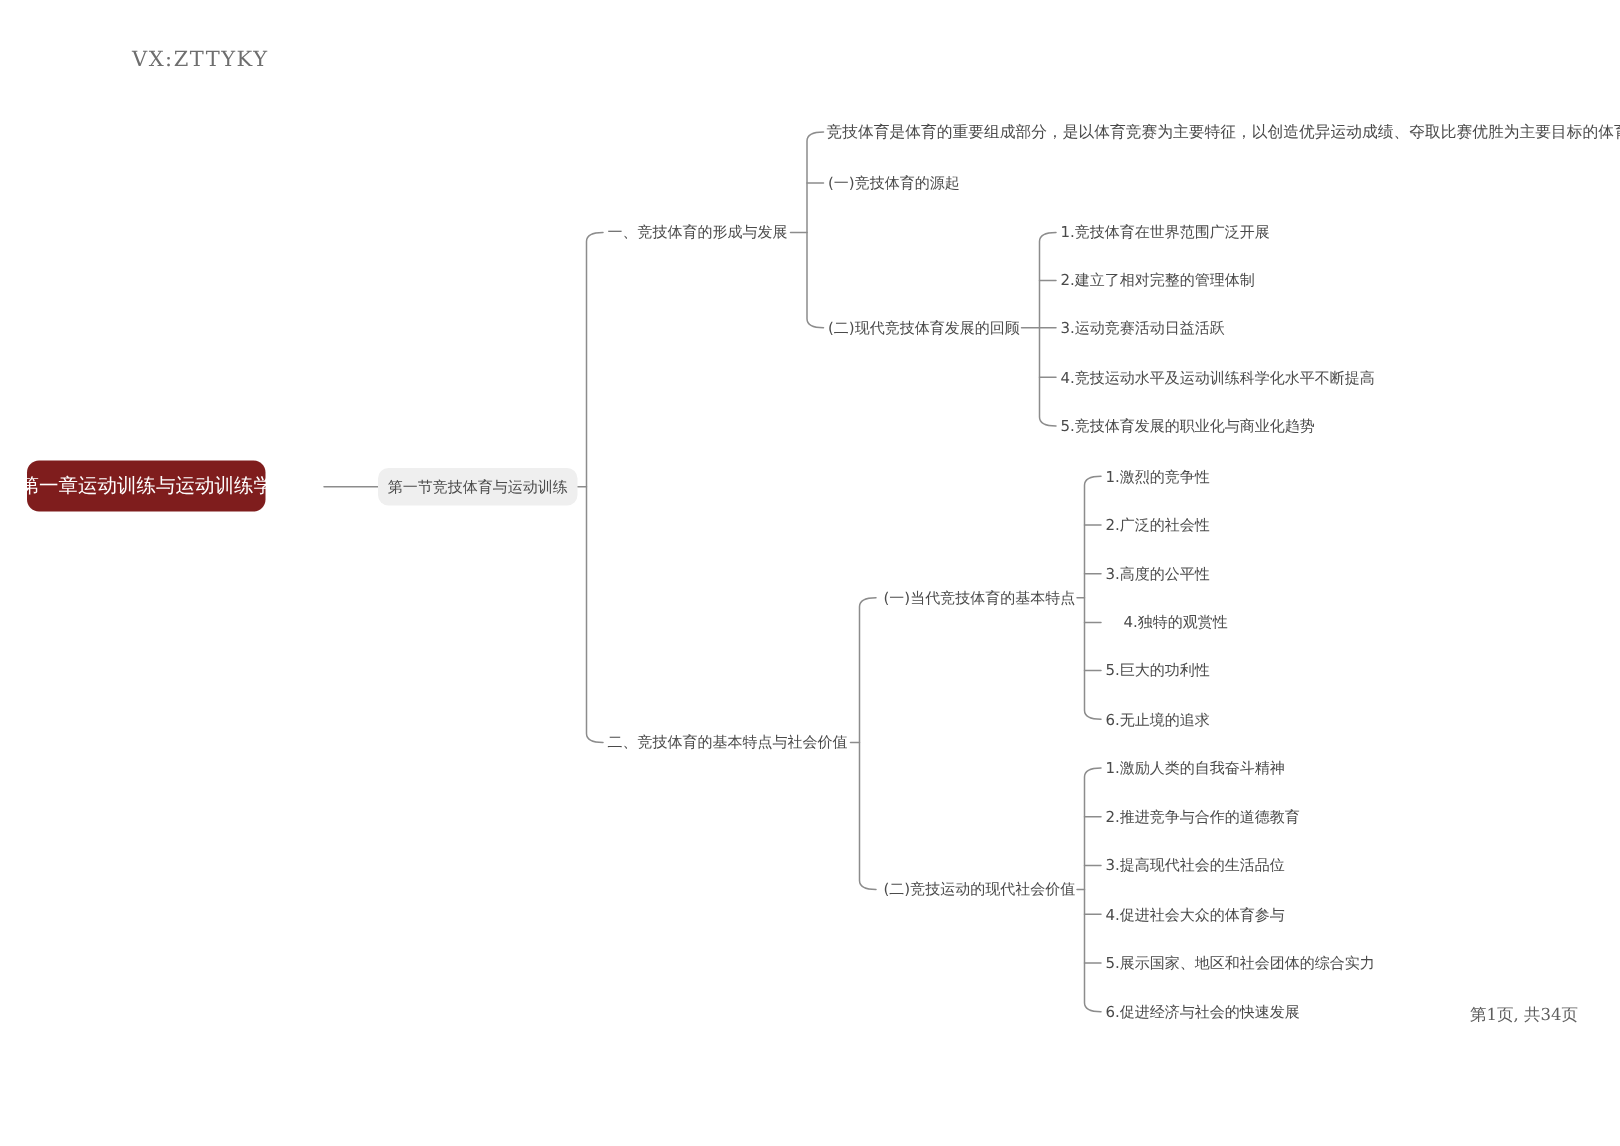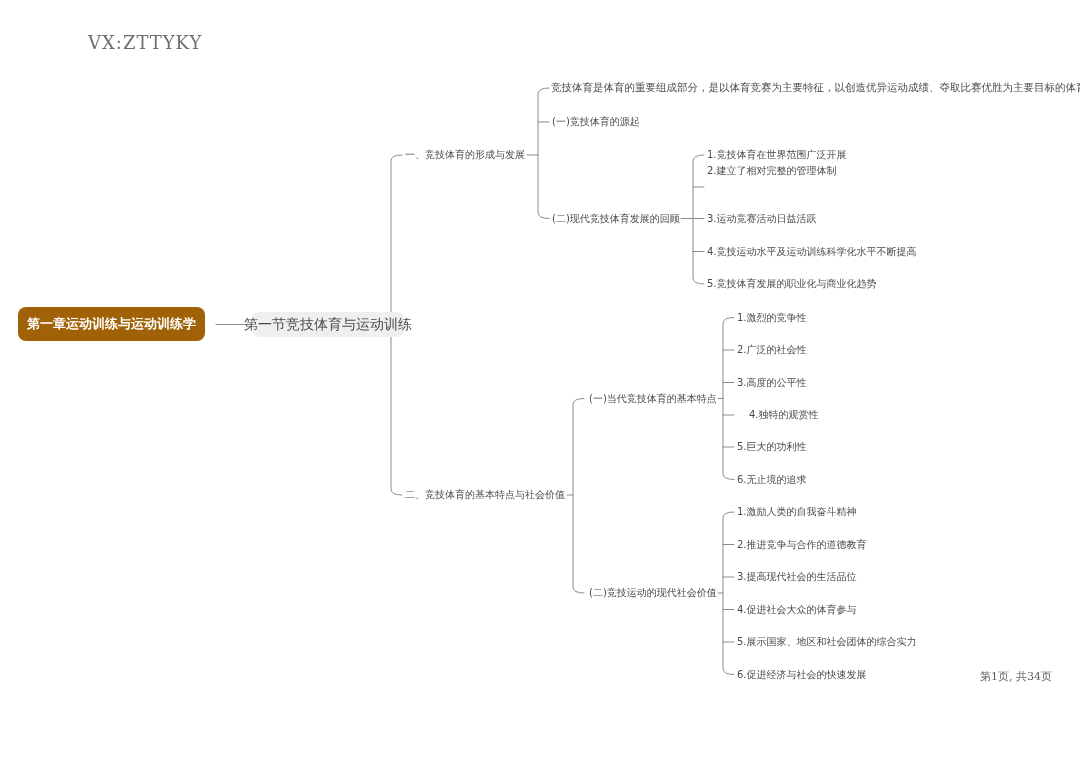--- a/index.html
+++ b/index.html
@@ -6,34 +6,34 @@
   body {
     width: 1080px; height: 764px; position: relative; overflow: hidden;
     font-family: "DejaVu Sans", sans-serif;
   }
   .canvas { position: absolute; inset: 0; }
   svg.lines { position: absolute; left: 0; top: 0; pointer-events: none; }
   svg.lines path { stroke: #8c8c8c; stroke-width: 1; fill: none; stroke-linecap: round; }
 
   .watermark {
     position: absolute; left: 88px; top: 32px;
-    font-family: "DejaVu Serif", serif; font-size: 18px; color: #6e6e6e;
+    font-family: "DejaVu Serif", serif; font-size: 14px; color: #6e6e6e;
     letter-spacing: 1px;
   }
   .root-node {
-    position: absolute; left: 18px; top: 307px; width: 187px; height: 34px;
-    background: #a16207; border-radius: 8px;
+    position: absolute; left: 18px; top: 307px; width: 159px; height: 34px;
+    background: #7f1d1d; border-radius: 8px;
     display: flex; align-items: center; justify-content: center;
-    color: #ffffff; font-size: 13px; font-weight: bold; white-space: nowrap;
+    color: #ffffff; font-size: 13px; font-weight: normal; white-space: nowrap;
   }
   .section-node {
-    position: absolute; left: 252px; top: 312px; width: 152px; height: 25px;
+    position: absolute; left: 252px; top: 312px; width: 133px; height: 25px;
     background: #efefef; border-radius: 7px;
     display: flex; align-items: center; justify-content: center;
-    color: #4a4a4a; font-size: 14px; white-space: nowrap;
+    color: #4a4a4a; font-size: 10px; white-space: nowrap;
   }
   .label {
     position: absolute; transform: translateY(-50%);
     font-size: 10px; color: #4a4a4a; white-space: nowrap;
   }
   .note { font-size: 10.5px; }
   .footer {
     position: absolute; right: 28px; top: 669px;
     font-family: "DejaVu Serif", serif; font-size: 11px; color: #5e5e5e;
     white-space: nowrap;
@@ -88,21 +88,21 @@
   <div class="section-node">
     <span>第一节竞技体育与运动训练</span>
   </div>
 
   <div class="label" style="left:405px; top:155px;">一、竞技体育的形成与发展</div>
   <div class="label note" style="left:551px; top:88px;">竞技体育是体育的重要组成部分，是以体育竞赛为主要特征，以创造优异运动成绩、夺取比赛优胜为主要目标的体育活动。</div>
   <div class="label" style="left:552px; top:122px;text-align:right;">(一)竞技体育的源起</div>
   <div class="label" style="left:552px; top:218.5px;">(二)现代竞技体育发展的回顾</div>
 
   <div class="label" style="left:707px; top:155px;">1.竞技体育在世界范围广泛开展</div>
-  <div class="label" style="left:707px; top:171px;">2.建立了相对完整的管理体制</div>
+  <div class="label" style="left:707px; top:187px;">2.建立了相对完整的管理体制</div>
   <div class="label" style="left:707px; top:218.5px;">3.运动竞赛活动日益活跃</div>
   <div class="label" style="left:707px; top:251.5px;">4.竞技运动水平及运动训练科学化水平不断提高</div>
   <div class="label" style="left:707px; top:284px;">5.竞技体育发展的职业化与商业化趋势</div>
 
   <div class="label" style="left:405px; top:495px;">二、竞技体育的基本特点与社会价值</div>
   <div class="label" style="left:589px; top:398.5px;">(一)当代竞技体育的基本特点</div>
   <div class="label" style="left:589px; top:593px;">(二)竞技运动的现代社会价值</div>
 
   <div class="label" style="left:737px; top:317.5px;">1.激烈的竞争性</div>
   <div class="label" style="left:737px; top:350px;">2.广泛的社会性</div>

